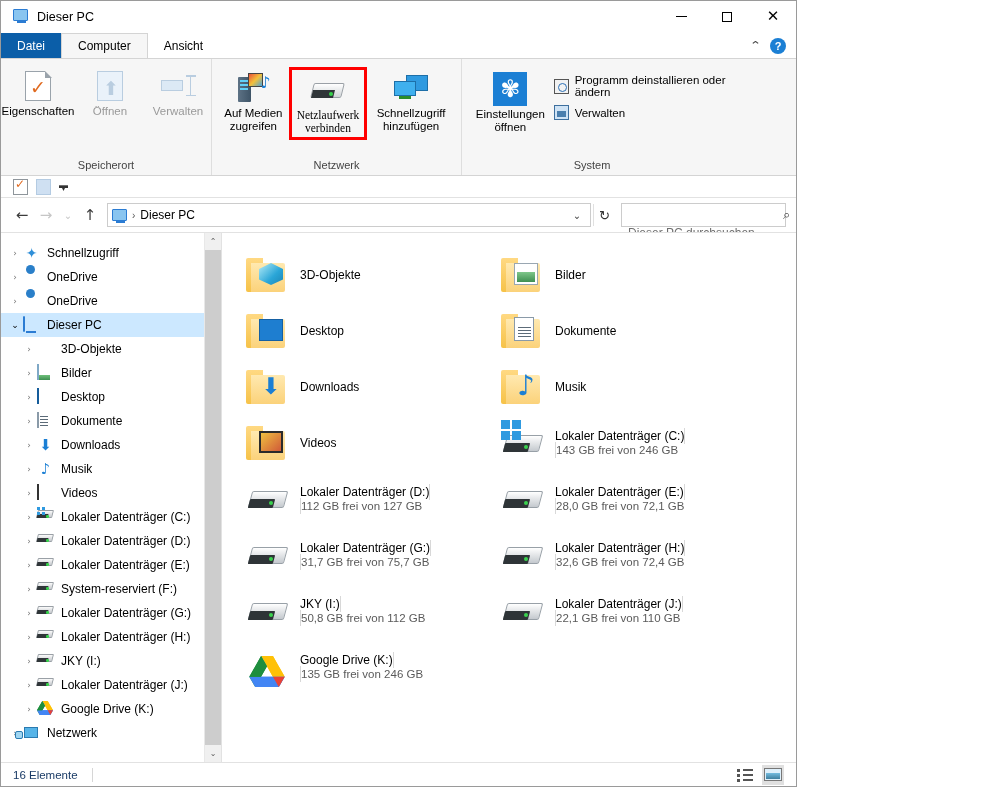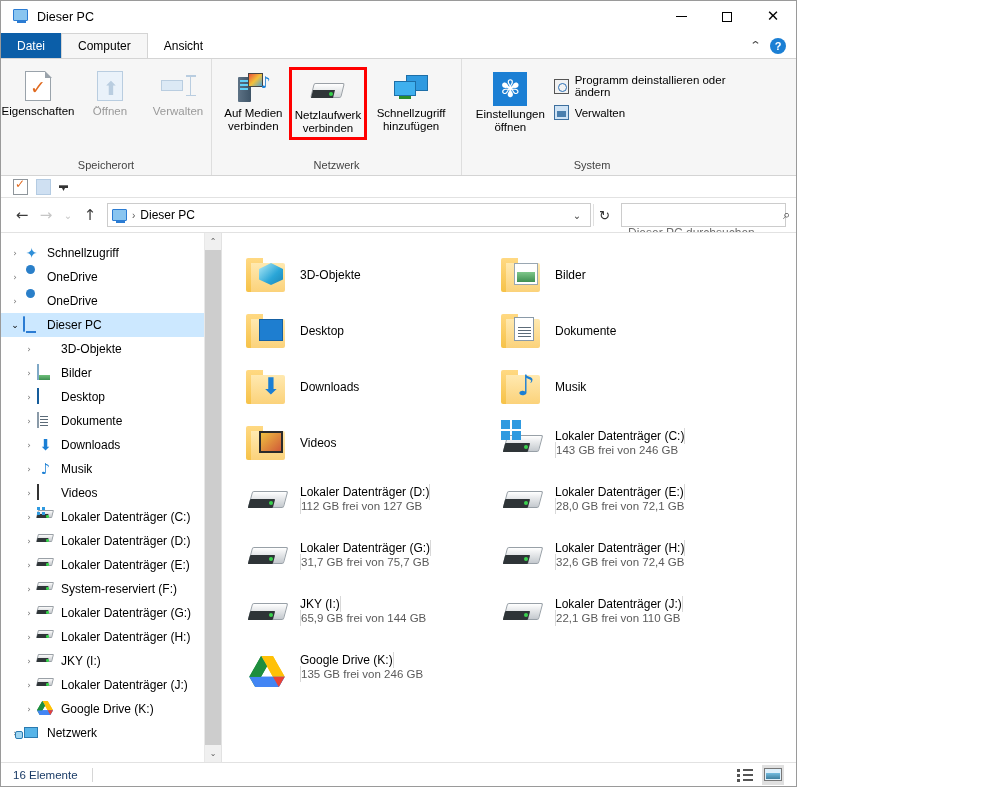--- a/index.html
+++ b/index.html
@@ -72,21 +72,21 @@
     display:flex; flex-direction:column; align-items:center;
     padding:3px 4px 2px 4px;
     text-align:center; font-size:11.5px; color:#000;
     line-height:13px;
     border:1px solid transparent;
     cursor:default;
   }
   .rbtn.disabled { color:#9a9a9a; }
   .rbtn .ic { height:34px; display:flex; align-items:center; justify-content:center; margin-bottom:2px; }
   .rbtn .lbl { white-space:pre-line; }
-  .rbtn.highlight { border:3px solid #ff0000 !important; background:#f6f6f6; }
+  .rbtn.highlight { border:3px solid #ff0000 !important; background:#f6f6f6;font-family:Liberation Serif, serif; }
 
   .rsmall-col { display:flex; flex-direction:column; justify-content:center; padding:6px 4px 0 4px; gap:1px; }
   .rsmall { display:flex; align-items:center; gap:6px; padding:2px 4px; font-size:11.5px; border:1px solid transparent; cursor:default; }
 
   
   .ico-props { width:26px; height:30px; background:#fff; border:1.5px solid #9aa3ab; position:relative; }
   .ico-props:before { content:""; position:absolute; top:-1.5px; right:-1.5px; border-width:0 7px 7px 0; border-style:solid; border-color:#f6f6f6 #f6f6f6 #9aa3ab #9aa3ab; }
   .ico-props:after { content:"✓"; position:absolute; left:4px; top:6px; font-size:19px; color:#e06a20; line-height:1; font-family:"DejaVu Sans",sans-serif; }
   .ico-open { width:26px; height:30px; background:#eaf2fa; border:1.5px solid #b9cde0; position:relative; }
   .ico-open:after { content:"⬆"; position:absolute; left:5px; top:7px; font-size:19px; color:#b9cde0; line-height:1; font-family:"DejaVu Sans",sans-serif; }
@@ -328,21 +328,21 @@
       <div class="rgroup-items" style="justify-content:center;gap:0px;padding-top:2px">
         <div class="rbtn" style="width:74px">
           <div class="ic">
             <div class="ico-media">
                 <div class="tower"></div>
                 <div class="film"></div>
                 <div class="note">♪</div>
               </div>
           </div>
           <div class="lbl">Auf Medien
-verbinden</div>
+zugreifen</div>
         </div>
         <div class="rbtn highlight" style="width:82px">
           <div class="ic">
             <div class="ico-drive green">
                 <div class="body"></div>
                 <div class="face"></div>
                 <div class="led"></div>
               </div>
           </div>
           <div class="lbl">Netzlaufwerk
@@ -673,21 +673,21 @@
             <span class="tbody"><span class="tname">Lokaler Datenträger (H:)</span><span class="bar-out"><span class="bar-in" style="display:block;width:55%"></span></span><span class="tsub">32,6 GB frei von 72,4 GB</span></span>
           </div>
           <div class="tile">
             <span class="ticon-lg">
               <span class="hdd-lg">
                 <i class="b"></i>
                 <i class="f"></i>
                 <i class="l"></i>
               </span>
             </span>
-            <span class="tbody"><span class="tname">JKY (I:)</span><span class="bar-out"><span class="bar-in" style="display:block;width:65%"></span></span><span class="tsub">65,9 GB frei von 144 GB</span></span>
+            <span class="tbody"><span class="tname">JKY (I:)</span><span class="bar-out"><span class="bar-in" style="display:block;width:65%"></span></span><span class="tsub">50,8 GB frei von 112 GB</span></span>
           </div>
           <div class="tile">
             <span class="ticon-lg">
               <span class="hdd-lg">
                 <i class="b"></i>
                 <i class="f"></i>
                 <i class="l"></i>
               </span>
             </span>
             <span class="tbody"><span class="tname">Lokaler Datenträger (J:)</span><span class="bar-out"><span class="bar-in" style="display:block;width:80%"></span></span><span class="tsub">22,1 GB frei von 110 GB</span></span>

